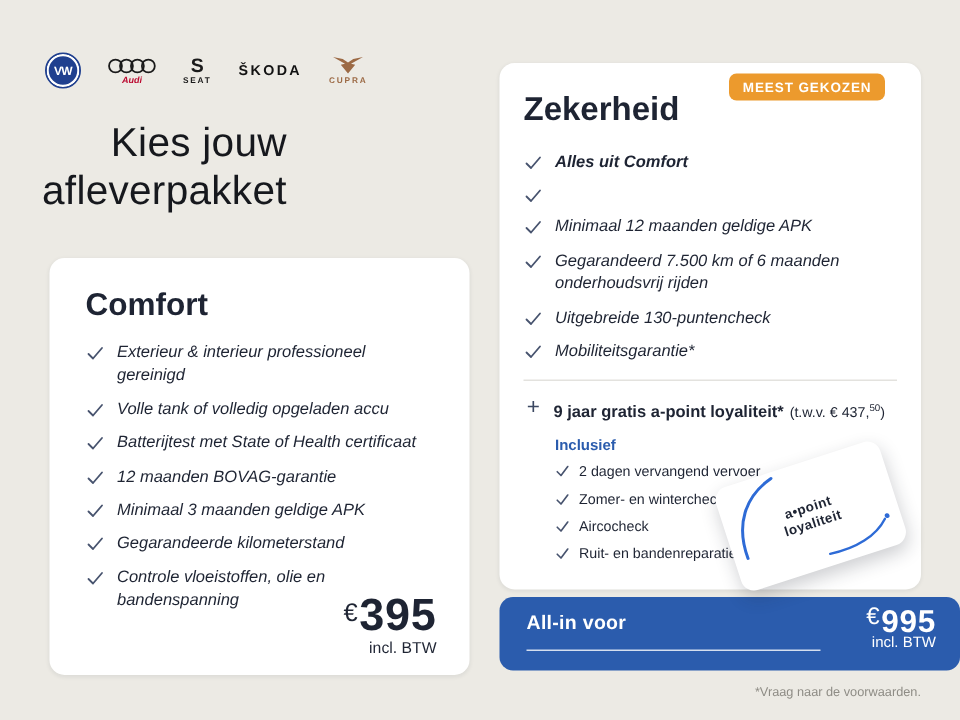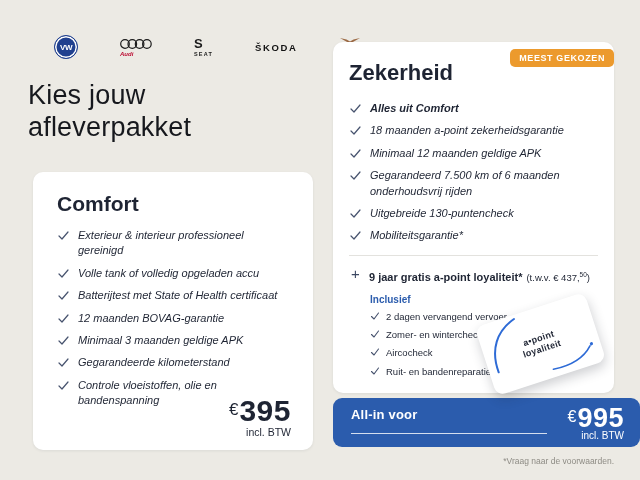--- a/index.html
+++ b/index.html
@@ -2,33 +2,33 @@
 <html><head>
 <meta charset="utf-8">
 <style>
   * { margin:0; padding:0; box-sizing:border-box; }
   html,body { width:640px; height:480px; }
   body { font-family:"Liberation Sans", sans-serif; }
   .canvas { position:relative; width:640px; height:480px; background:#ECEAE4; overflow:hidden; }
 
   
   .brands { position:absolute; left:30px; top:32px; display:flex; align-items:center; gap:18px; height:30px; }
-  .brand { display:flex; flex-direction:column; justify-content:center; gap:1px;margin-left:24px; }
+  .brand { display:flex; flex-direction:column; align-items:center; justify-content:center; gap:1px; }
   .vw-circle { width:24px; height:24px; border-radius:50%; background:#20408F; border:1.5px solid #20408F;
                box-shadow: inset 0 0 0 1.5px #fff; display:flex; align-items:center; justify-content:center; }
   .vw-circle span { color:#fff; font-size:8px; font-weight:bold; letter-spacing:-0.5px; }
   .audi-word { color:#BB0A30; font-size:6px; font-weight:bold; font-style:italic; }
   .seat-s { font-size:13px; font-weight:900; color:#1A1A1A; line-height:12px; }
   .seat-word, .cupra-word { font-size:5.5px; font-weight:bold; letter-spacing:1.2px; color:#1A1A1A; }
   .cupra-word { color:#9C6A45; }
   .skoda-word { font-size:9.5px; font-weight:800; letter-spacing:1.6px; color:#121212; }
 
   
   .page-title { position:absolute; left:28px; top:80px; font-size:27px; font-weight:500;
-                color:#16181D; line-height:1.17; letter-spacing:0.2px; }
+                color:#16181D; line-height:1.17; letter-spacing:0.2px;text-align:right; }
 
   
   .card { position:absolute; background:#FFFFFF; border-radius:10px; box-shadow:0 1px 3px rgba(30,36,51,0.08); }
   .card h2 { color:#1E2433; font-weight:bold; }
 
   .comfort-card { left:33px; top:172px; width:280px; height:278px; padding:20px 34px 0 24px; }
   .comfort-card h2 { font-size:21px; margin-bottom:12px; }
 
   .checklist { list-style:none; display:flex; flex-direction:column; gap:7px;font-style:italic; }
   .checklist li { display:flex; gap:8px; font-size:11px; line-height:1.4; color:#1E2433; }
@@ -38,21 +38,21 @@
   .price-block .cur { font-size:17px; font-weight:500; vertical-align:6px; margin-right:1px; }
   .price-block .amt { font-size:30px; font-weight:bold; letter-spacing:0.5px; }
   .price-block .vat { font-size:10.5px; margin-top:-2px; }
 
   
   .zekerheid-card { left:333px; top:42px; width:281px; height:351px; padding:16px 16px 0 16px; }
   .zekerheid-card h2 { font-size:22px; margin-bottom:15px; margin-top:2px; }
   .zekerheid-card .checklist li { font-size:11px; }
   .zekerheid-card .checklist li.bold span { font-weight:bold; }
 
-  .badge { position:absolute; top:7px; right:0; background:#EC9A2D; color:#fff;
+  .badge { position:absolute; top:7px; right:24px; background:#EC9A2D; color:#fff;
            font-size:9px; font-weight:bold; letter-spacing:0.6px; padding:4px 9px; border-radius:5px; }
 
   .divider { border:none; border-top:1px solid #E3E2DE; margin:11px 0 11px 0; }
 
   .plus-row { display:flex; gap:7px; align-items:flex-start; color:#1E2433; }
   .plus-glyph { font-size:15px; line-height:14px; color:#3C4862; font-weight:400; flex:0 0 13px; text-align:center; }
   .plus-title { font-size:11px; font-weight:bold; }
   .plus-value { font-size:9.5px; margin-left:4px; }
   .plus-value sup { font-size:6.5px; }
 
@@ -69,21 +69,21 @@
   .loyalty-card .arc { position:absolute; inset:0; }
   .loyalty-card .l1, .loyalty-card .l2 { font-size:9px; font-weight:bold; color:#1E2433; line-height:1.25; letter-spacing:0.3px; }
 
   
   .blue-footer { position:absolute; left:333px; top:398px; width:307px; height:49px; background:#2B5CAD;
                  border-radius:9px; padding:9px 16px 0 18px; z-index:1; }
   .allin-label { color:#fff; font-size:13px; font-weight:bold; letter-spacing:0.2px; }
   .allin-line { position:absolute; left:18px; top:35px; width:196px; height:1px; background:rgba(255,255,255,0.8); }
   .footer-price { position:absolute; right:16px; top:5px; text-align:right; color:#fff; }
   .footer-price .cur { font-size:16px; font-weight:500; vertical-align:5px; margin-right:1px; }
-  .footer-price .amt { font-size:27px; font-weight:bold; letter-spacing:0.5px; }
+  .footer-price .amt { font-size:21px; font-weight:bold; letter-spacing:0.5px; }
   .footer-price .vat { font-size:10px; margin-top:-4px; }
 
   .footnote { position:absolute; right:26px; top:456px; font-size:8.5px; color:#8E8C85;text-align:center; }
 </style>
 </head>
 <body>
 
 <div class="canvas">
 
   <div class="brands">
@@ -180,21 +180,20 @@
       <li class="bold">
         <svg class="chk" width="13" height="13" viewBox="0 0 13 13">
             <path d="M2 7 L5 10 L11 3" fill="none" stroke="#47536E" stroke-width="1.2" stroke-linecap="round" stroke-linejoin="round"></path>
           </svg>
         <span>Alles uit Comfort</span>
         </li>
       <li>
         <svg class="chk" width="13" height="13" viewBox="0 0 13 13">
             <path d="M2 7 L5 10 L11 3" fill="none" stroke="#47536E" stroke-width="1.2" stroke-linecap="round" stroke-linejoin="round"></path>
           </svg>
-        <span>18 maanden a-point zekerheidsgarantie</span>
         </li>
       <li>
         <svg class="chk" width="13" height="13" viewBox="0 0 13 13">
             <path d="M2 7 L5 10 L11 3" fill="none" stroke="#47536E" stroke-width="1.2" stroke-linecap="round" stroke-linejoin="round"></path>
           </svg>
         <span>Minimaal 12 maanden geldige APK</span>
         </li>
       <li>
         <svg class="chk" width="13" height="13" viewBox="0 0 13 13">
             <path d="M2 7 L5 10 L11 3" fill="none" stroke="#47536E" stroke-width="1.2" stroke-linecap="round" stroke-linejoin="round"></path>

